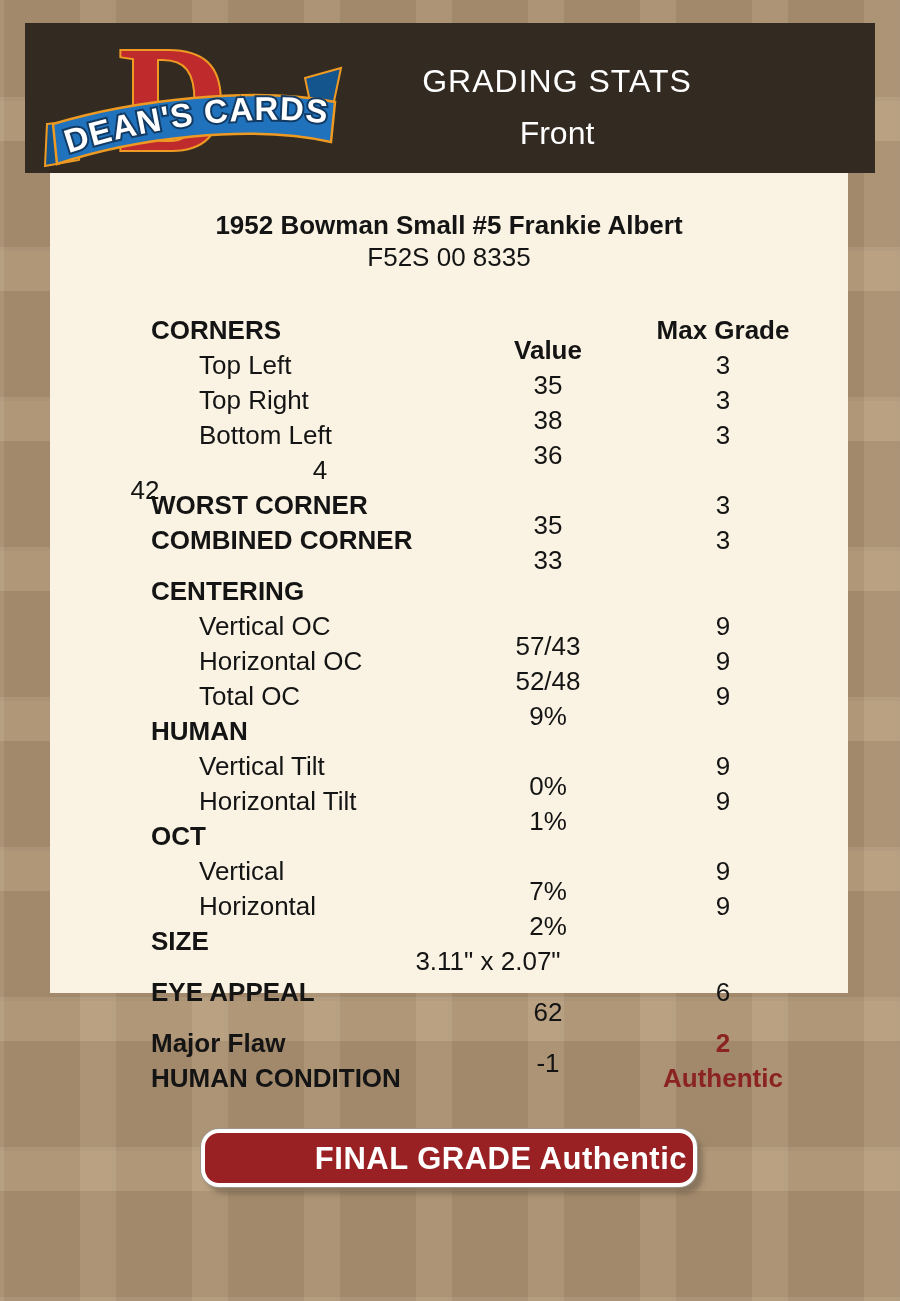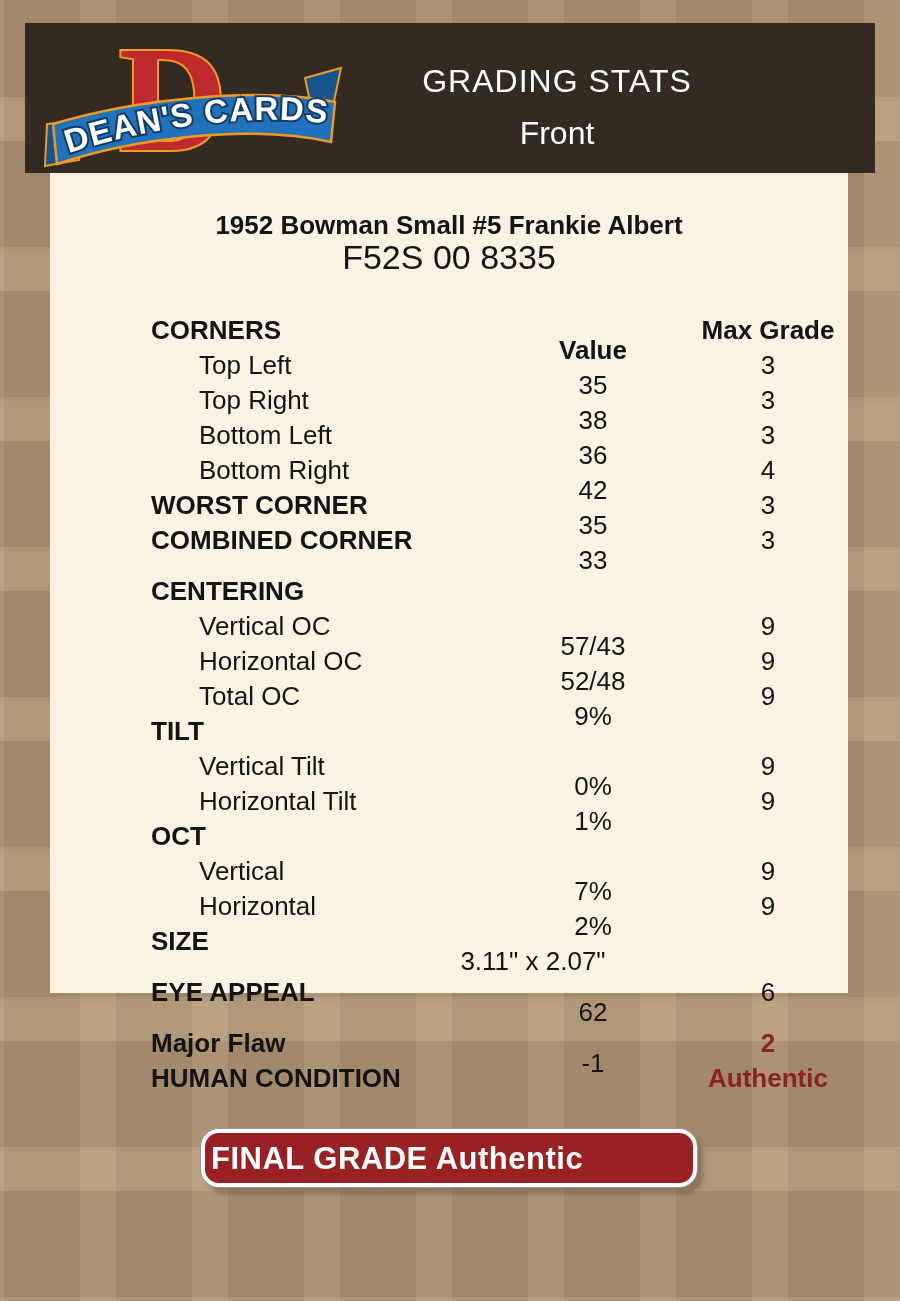--- a/index.html
+++ b/index.html
@@ -25,40 +25,40 @@
   .header-text{
     position:absolute;left:252px;top:34px;width:560px;text-align:center;color:#ffffff;
   }
   .header-title{font-size:32px;line-height:48px;letter-spacing:1px;font-weight:normal;}
   .header-subtitle{font-size:32px;line-height:40px;margin-top:8px;font-weight:normal;}
   .panel{
     position:absolute;left:50px;top:173px;width:798px;height:820px;
     background:#faf3e3;z-index:1;box-sizing:border-box;padding-top:36px;
   }
   .card-title{font-size:26px;line-height:32px;font-weight:bold;color:#141414;text-align:center;}
-  .card-serial{font-size:34px;line-height:32px;color:#141414;text-align:center;margin-bottom:40px;}
+  .card-serial{font-size:26px;line-height:32px;color:#141414;text-align:center;margin-bottom:40px;}
   .gtable{width:100%;}
   .trow{
     display:flex;height:35px;line-height:35px;font-size:26px;color:#141414;
-    box-sizing:border-box;
+    box-sizing:border-box;padding-right:45px;
   }
   .c-label{flex:1;padding-left:101px;white-space:nowrap;}
   .indent .c-label{padding-left:149px;}
   .bold-label .c-label{font-weight:bold;}
   .header-row .c-label,.header-row .c-value,.header-row .c-max{font-weight:bold;}
   .c-value{width:190px;text-align:center;white-space:nowrap;margin-top:20px;}
   .c-max{width:160px;text-align:center;white-space:nowrap;}
   .red-max .c-max{color:#8b2322;font-weight:bold;}
   .shift-value .c-value{transform:translateX(-60px);}
   .spacer{height:16px;}
   .final-grade-btn{
     display:block;margin:33px auto 0;width:496px;height:58px;
     background:#9a2123;color:#ffffff;
     font-family:"Liberation Sans", sans-serif;font-size:31px;font-weight:bold;letter-spacing:0.5px;
-    text-align:left;line-height:50px;
+    text-align:right;line-height:50px;
     border:4px solid #ffffff;border-radius:18px;box-sizing:border-box;
     box-shadow:0 0 0 1px #9d968a, 6px 7px 5px rgba(117,100,79,0.65);
     cursor:pointer;
   }
 </style>
 </head>
 <body>
 
 <div class="bg-cards"></div>
 
@@ -99,21 +99,20 @@
     <span class="c-label">Top Right</span>
     <span class="c-value">38</span>
     <span class="c-max">3</span>
   </div>
       <div class="trow indent">
     <span class="c-label">Bottom Left</span>
     <span class="c-value">36</span>
     <span class="c-max">3</span>
   </div>
       <div class="trow indent">
-    <span class="c-label">Bottom Right</span>
     <span class="c-value">42</span>
     <span class="c-max">4</span>
   </div>
       <div class="trow bold-label">
     <span class="c-label">WORST CORNER</span>
     <span class="c-value">35</span>
     <span class="c-max">3</span>
   </div>
       <div class="trow bold-label">
     <span class="c-label">COMBINED CORNER</span>
@@ -135,21 +134,21 @@
     <span class="c-label">Horizontal OC</span>
     <span class="c-value">52/48</span>
     <span class="c-max">9</span>
   </div>
       <div class="trow indent">
     <span class="c-label">Total OC</span>
     <span class="c-value">9%</span>
     <span class="c-max">9</span>
   </div>
       <div class="trow bold-label">
-    <span class="c-label">TILT</span>
+    <span class="c-label">HUMAN</span>
     <span class="c-value"></span>
     <span class="c-max"></span>
   </div>
       <div class="trow indent">
     <span class="c-label">Vertical Tilt</span>
     <span class="c-value">0%</span>
     <span class="c-max">9</span>
   </div>
       <div class="trow indent">
     <span class="c-label">Horizontal Tilt</span>

